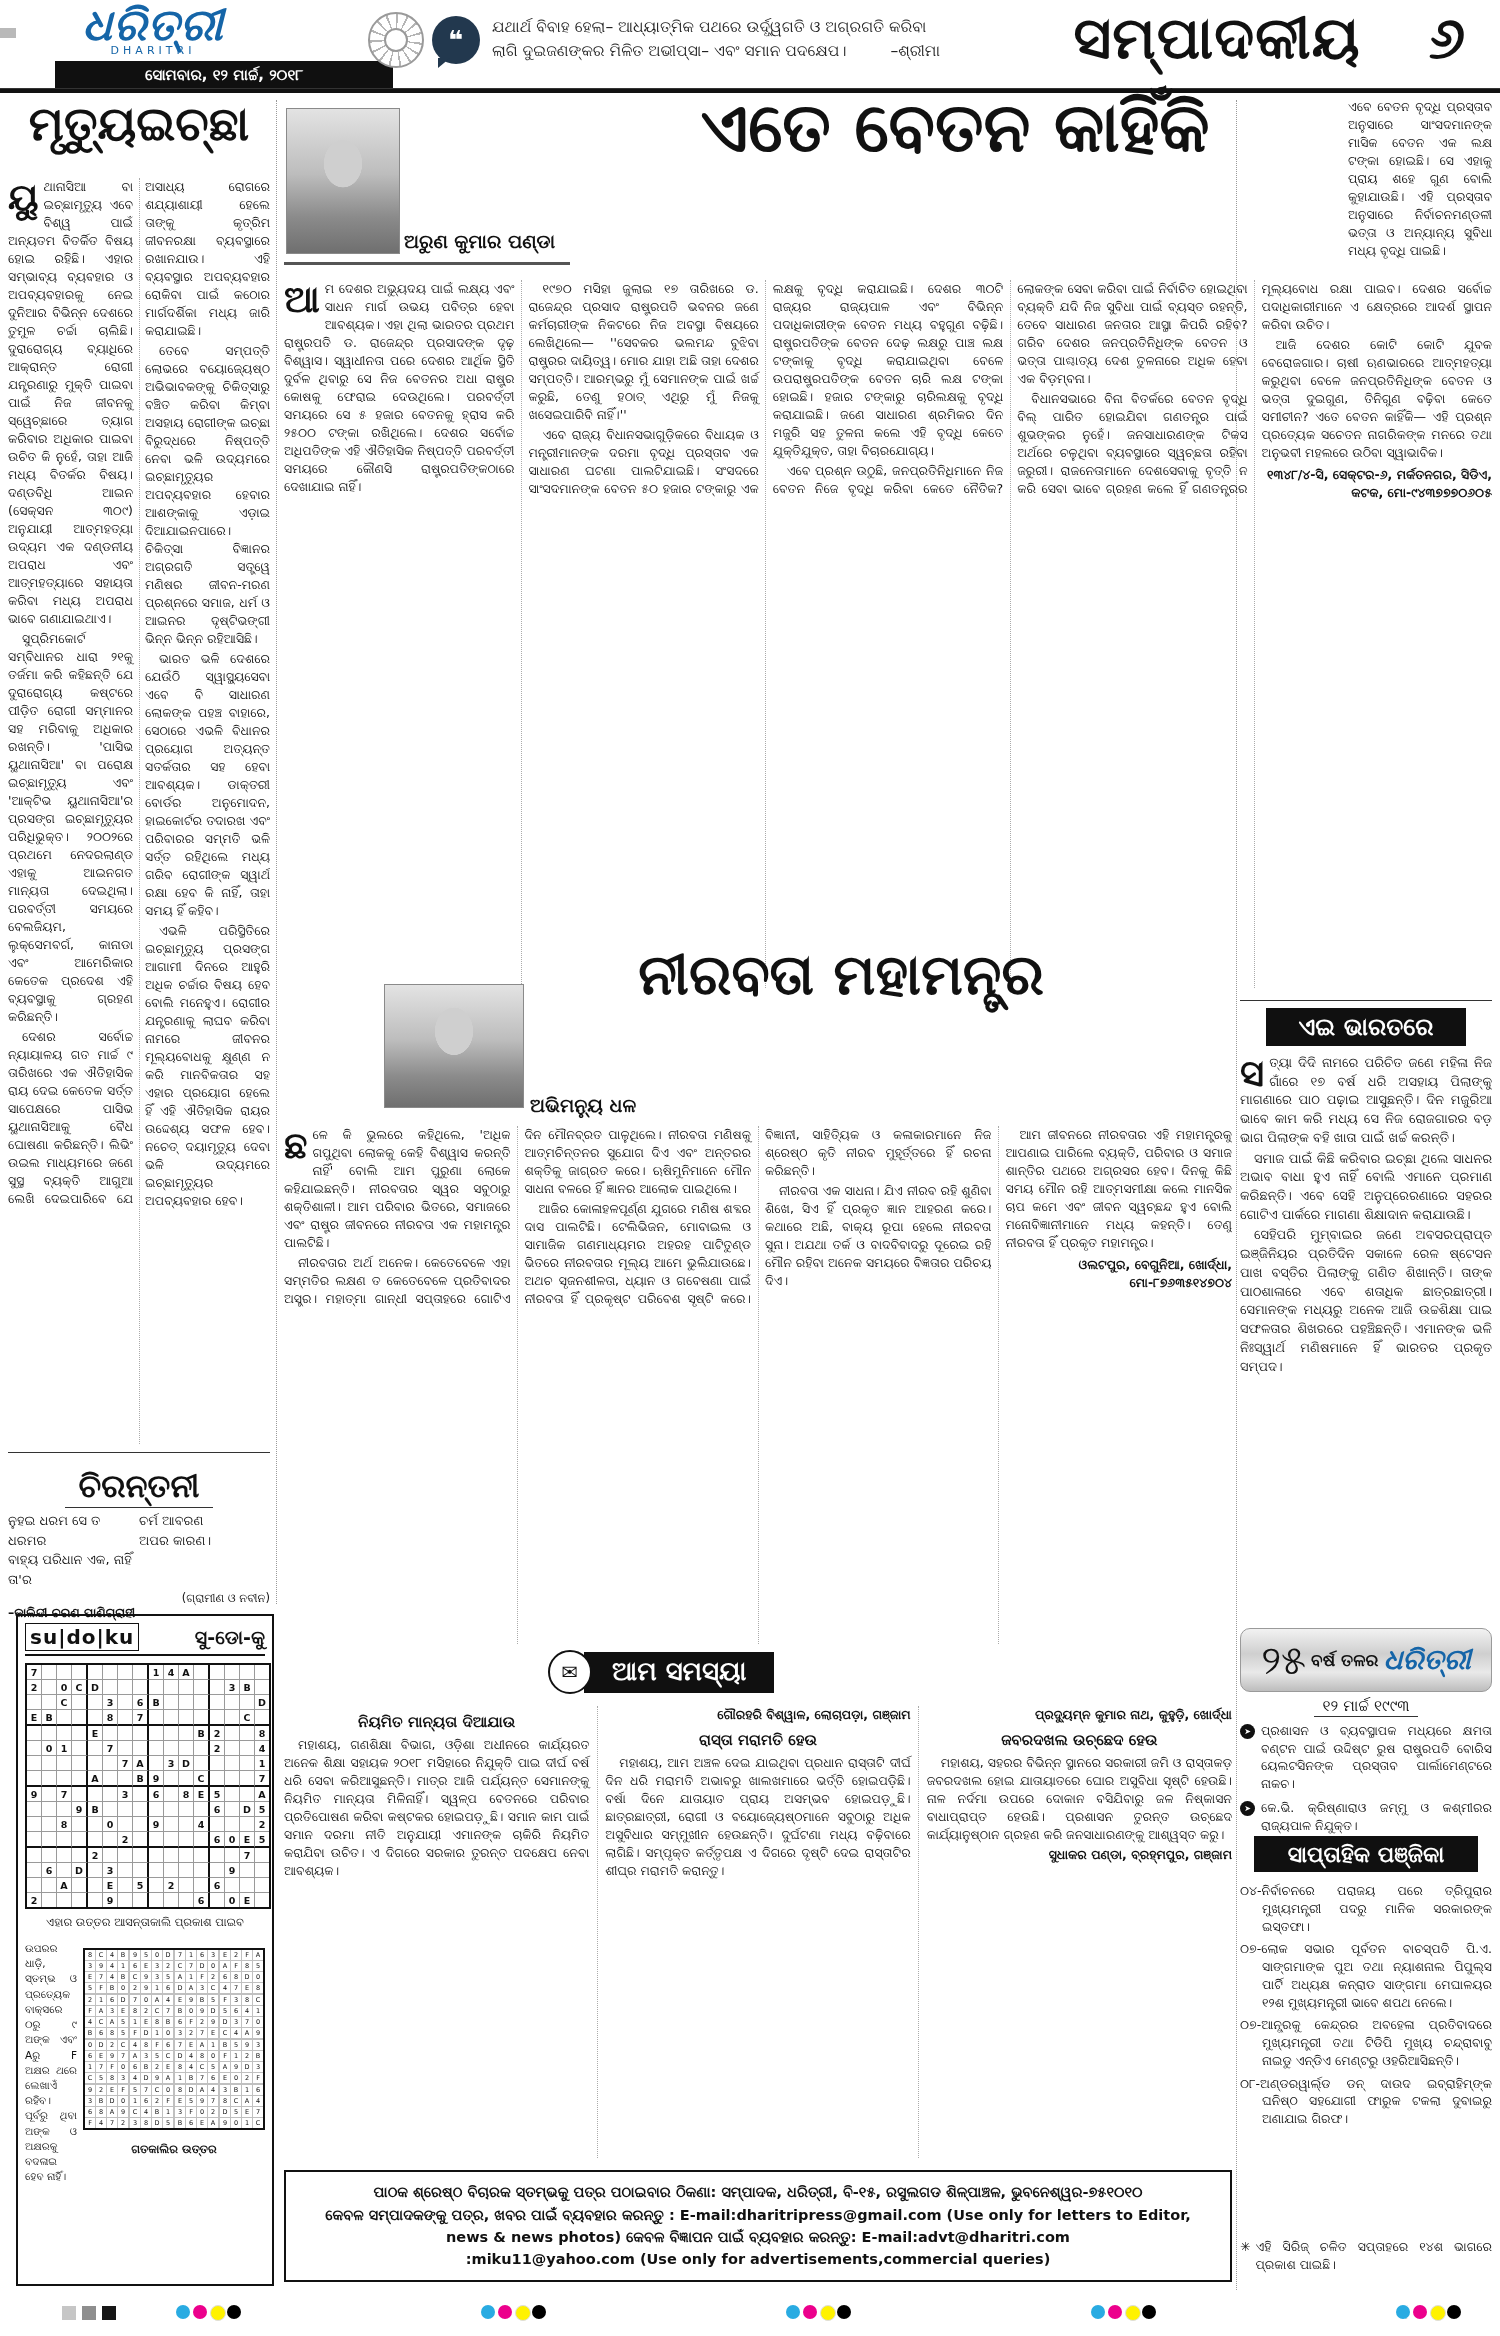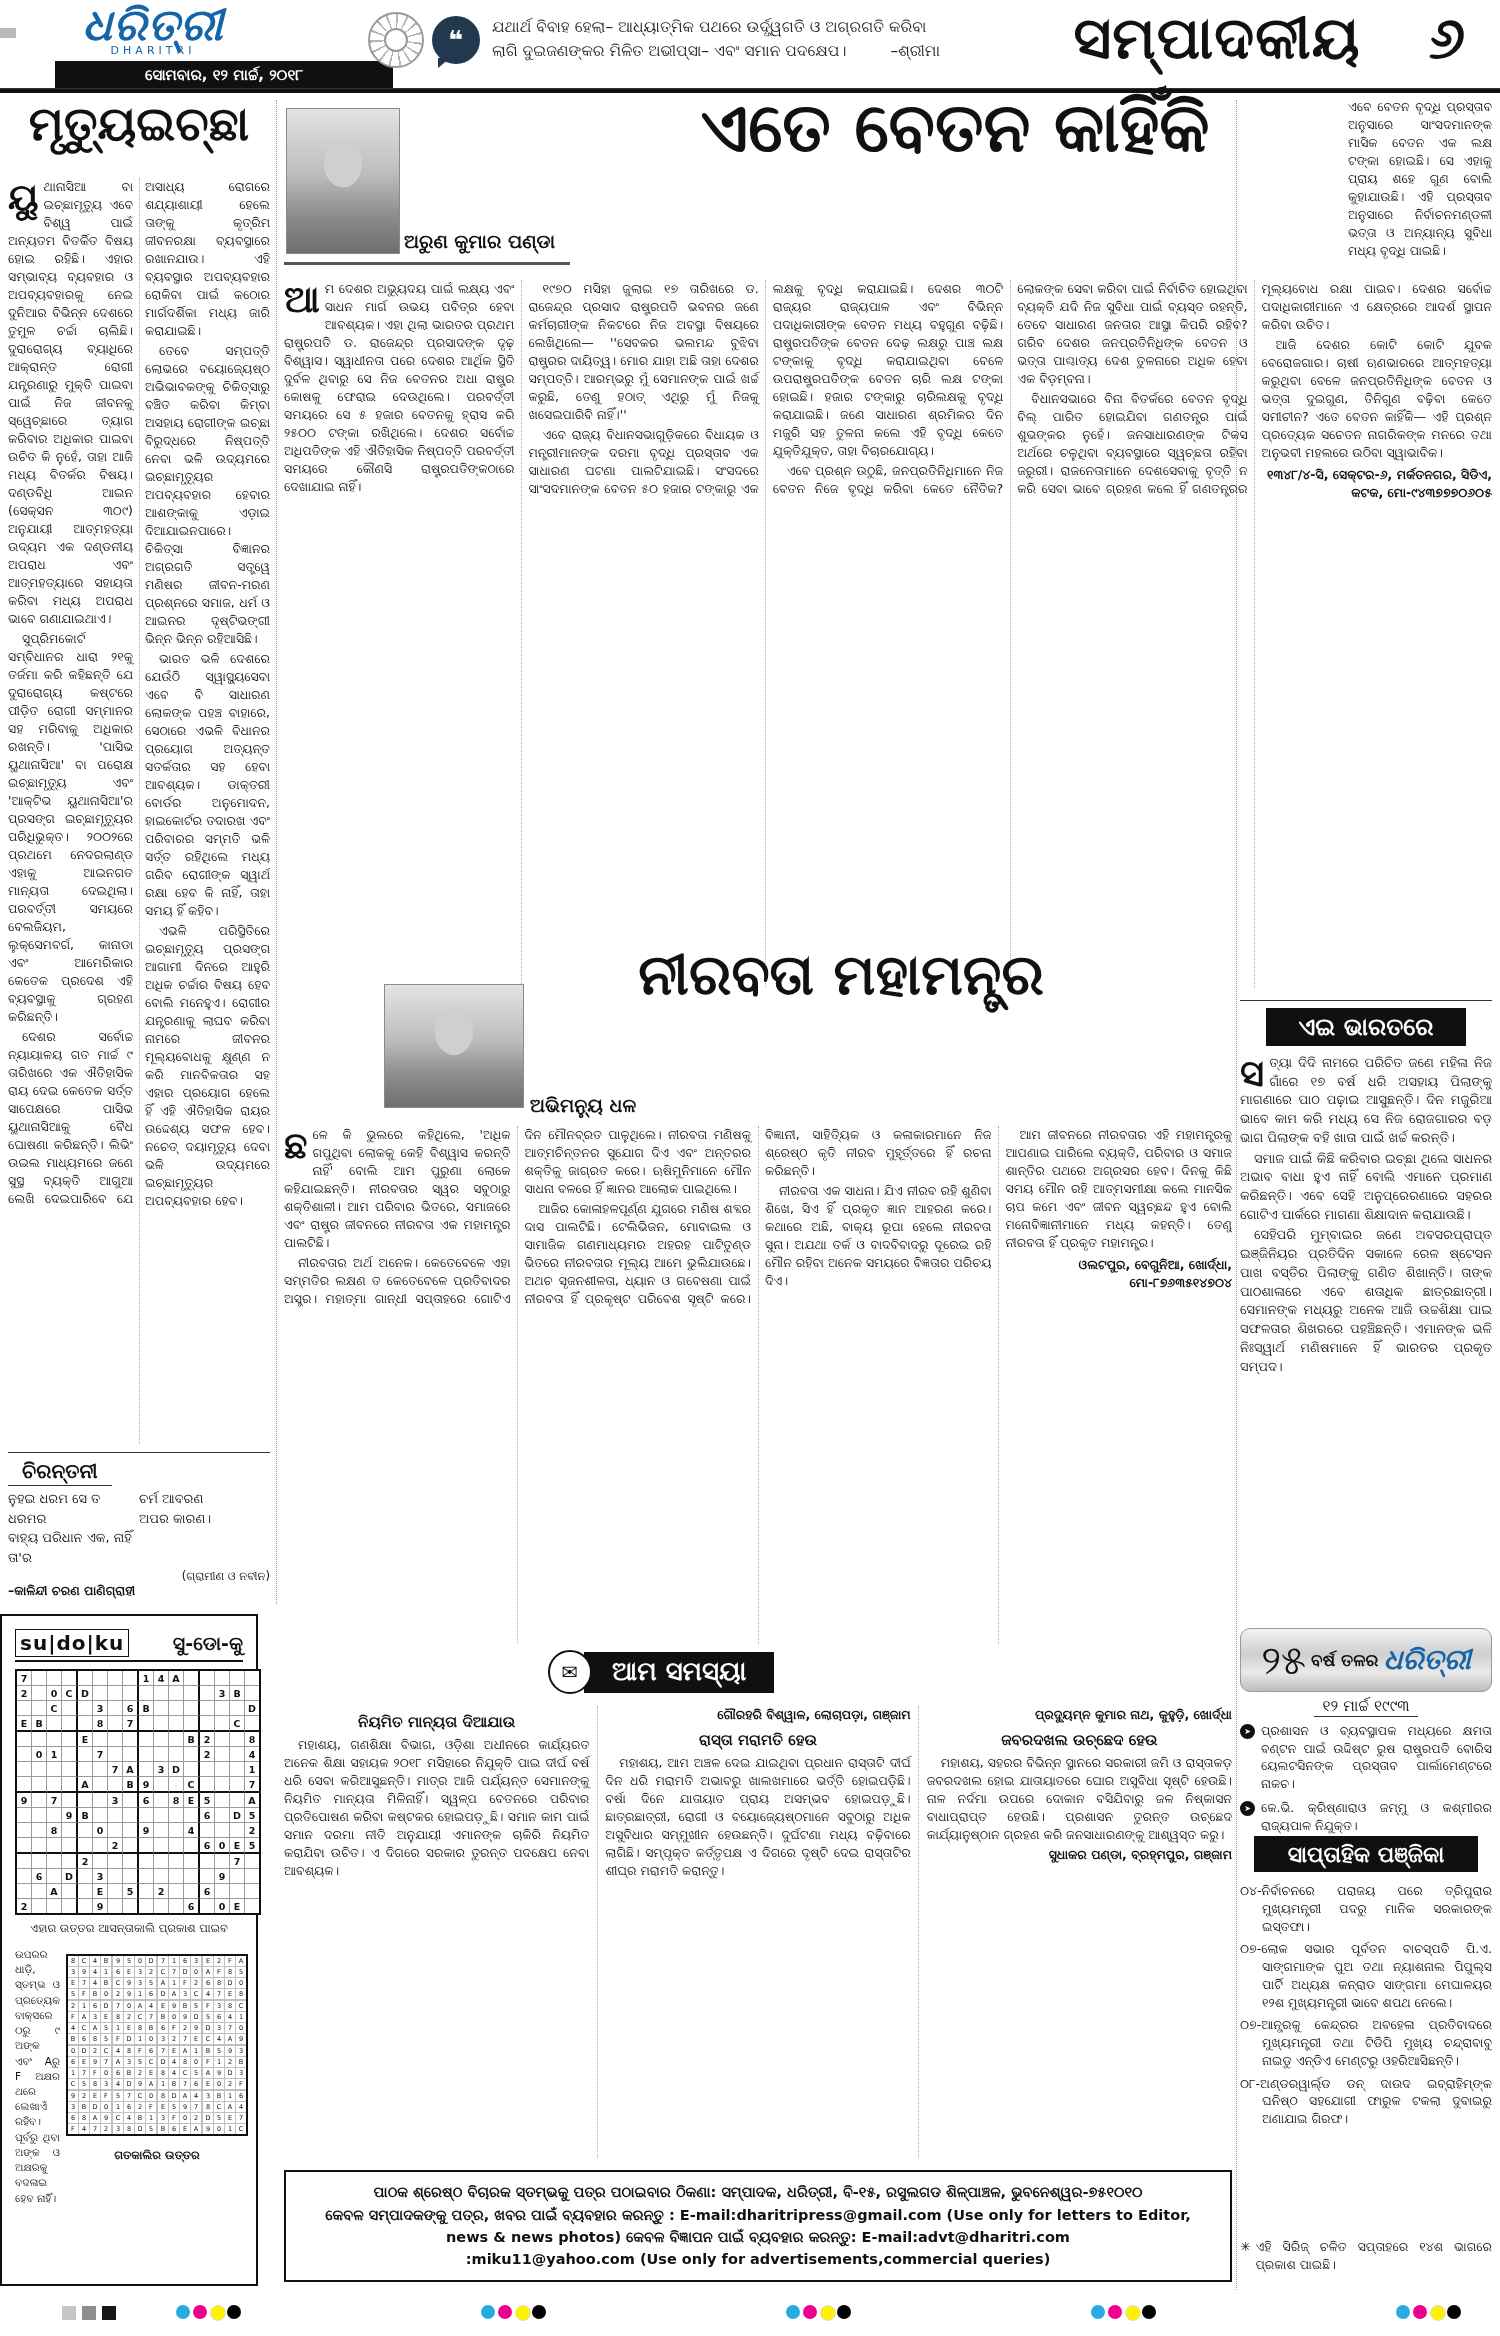--- a/index.html
+++ b/index.html
@@ -35,29 +35,29 @@
   .dropcap{float:left;font-size:37px;line-height:0.9;font-weight:bold;padding:3px 5px 0 0;text-indent:0;}
   .colrule{column-rule:1px dotted #aaa;}
   .addr{font-weight:bold;text-align:right;text-indent:0 !important;margin-top:4px !important;}
   .vsep{width:0;border-left:1px dotted #9a9a9a;}
 
   
   .a1-title{left:8px;top:96px;width:262px;text-align:center;font-size:47px;font-weight:900;}
   .a1-body{left:8px;top:178px;width:262px;height:1266px;column-count:2;column-gap:12px;}
 
   .chira{left:8px;top:1452px;width:262px;border-top:1px solid #333;padding-top:6px;}
-  .chira-title{text-align:left;font-size:20px;font-weight:900;}
+  .chira-title{text-align:center;font-size:32px;font-weight:900;margin-top:8px;}
   .chira-title span{border-bottom:1px solid #333;padding:0 14px 2px;}
   .chira-verse{display:flex;font-size:13px;line-height:1.5;margin-top:6px;}
   .chira-verse div{flex:1;}
   .chira-src{font-size:11.5px;text-align:right;margin-top:2px;}
   .chira-auth{font-size:12.5px;font-weight:bold;}
 
   
-  .sudoku{left:0;top:1614px;width:258px;height:672px;border:2px solid #111;padding:13px;box-sizing:border-box;}
+  .sudoku{left:16px;top:1614px;width:258px;height:672px;border:2px solid #111;padding:7px;box-sizing:border-box;}
   .sud-head{display:flex;justify-content:space-between;align-items:center;border-bottom:2px solid #111;padding-bottom:3px;}
   .sud-logo{font-size:20px;font-weight:900;letter-spacing:1px;border:1px solid #111;padding:1px 4px;}
   .sud-title{font-size:19px;font-weight:900;}
   .sgrid{display:inline-block;border:2px solid #111;margin-top:7px;background:#fff;}
   .grow{display:flex;}
   .gcell{width:14px;height:14px;border-right:1px solid #9a9a9a;border-bottom:1px solid #9a9a9a;
          display:flex;align-items:center;justify-content:center;font-size:9.5px;font-weight:bold;}
   .grow .gcell:last-child{border-right:0;}
   .grow:last-child .gcell{border-bottom:0;}
   .gcell.br{border-right:2px solid #111;}

